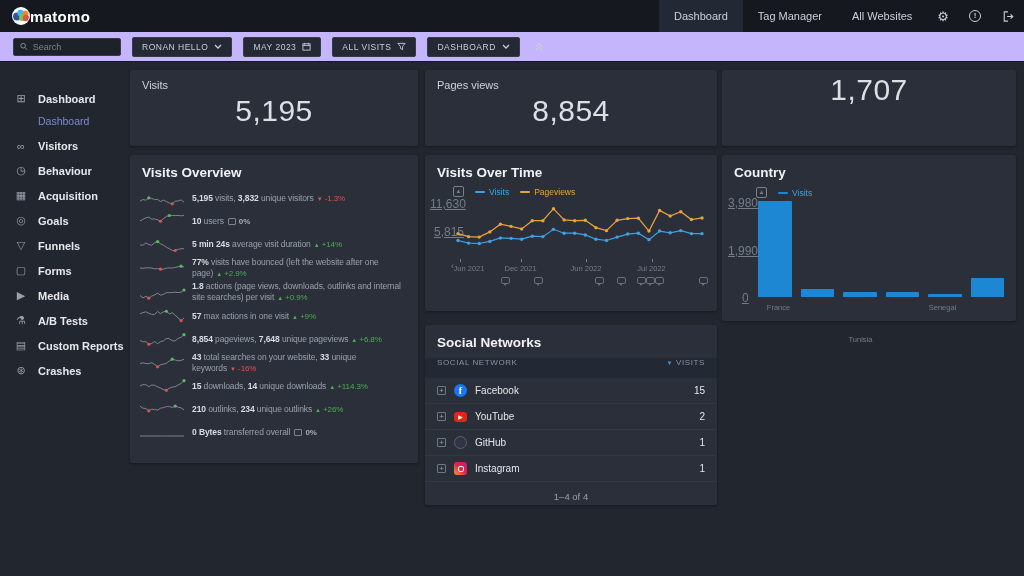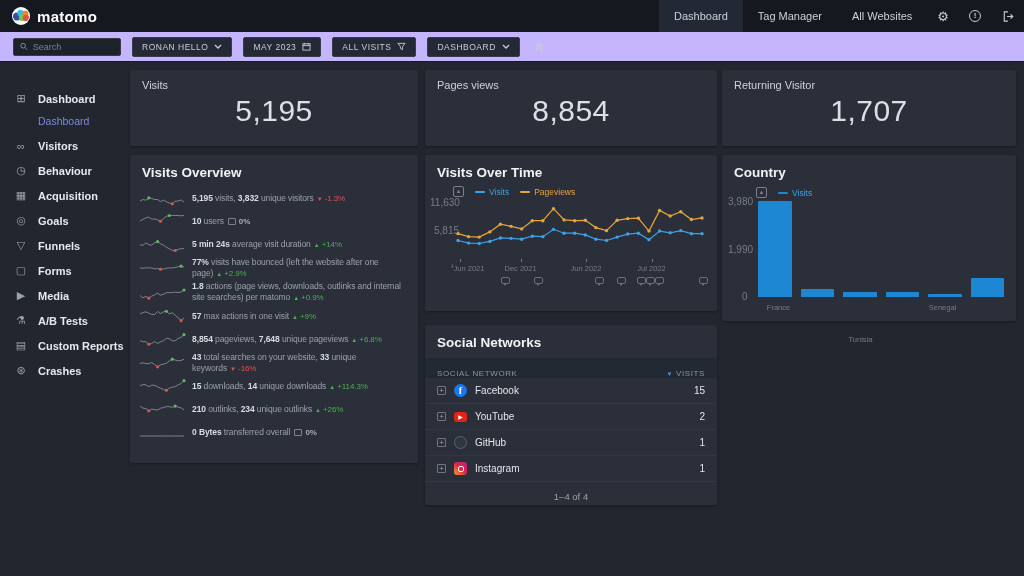--- a/index.html
+++ b/index.html
@@ -3,21 +3,21 @@
 <meta charset="utf-8">
 <style>
   * { margin:0; padding:0; box-sizing:border-box; }
   html,body { background:#14171d; }
   #app { position:relative; width:1024px; height:576px; background:#22262f;
          font-family:"Liberation Sans", sans-serif; overflow:hidden; }
 
   
   .topbar { position:absolute; top:0; left:0; right:0; height:32px; background:#15181f;
             display:flex; align-items:center; z-index:5; }
-  .brand { display:flex; align-items:center; gap:7px; padding-left:12px; }
+  .brand { display:flex; align-items:center; padding-left:12px; }
   .brand-name { color:#ffffff; font-weight:bold; font-size:15px; letter-spacing:.3px; }
   .top-right { margin-left:auto; display:flex; align-items:stretch; height:100%; }
   .top-tab { display:flex; align-items:center; padding:0 15px; font-size:11px; color:#ccd0d8; cursor:default; }
   .top-tab.active { background:#232934; }
   .top-icon { display:flex; align-items:center; padding:0 10px; color:#c6cad2; }
   .gear-glyph { font-size:13px; }
   .info-circle { width:12px; height:12px; border:1px solid #c6cad2; border-radius:50%;
                  font-size:8px; line-height:10px; text-align:center; font-weight:bold; }
 
   
@@ -62,30 +62,30 @@
   .flat-ico { display:inline-block; width:8px; height:7px; border:1px solid #7d848f; border-radius:1px;
               margin:0 3px 0 4px; vertical-align:-1px; }
   .pct-flat { color:#a7adb7; font-weight:bold; font-size:8px; }
 
   
   .vot-legend { position:absolute; left:28px; top:31px; display:flex; align-items:center; gap:11px; font-size:8.5px; }
   .export-ico { width:11px; height:11px; border:1px solid #7a818c; border-radius:2px; color:#7a818c;
                 font-size:6px; line-height:9px; text-align:center; }
   .leg-item { display:flex; align-items:center; gap:4px; }
   .leg-dash { width:10px; height:2px; border-radius:1px; }
-  .ylab { position:absolute; font-size:10px; color:#767d88; }
+  .ylab { position:absolute; font-size:12px; color:#767d88;text-decoration:underline; }
   .xlab { position:absolute; font-size:7.5px; color:#767d88; transform:translateX(-50%); white-space:nowrap; }
   .xtick { position:absolute; width:1px; height:3px; background:#767d88; }
   .axis-arrow { position:absolute; font-size:9px; color:#7a818c; }
   .bubble { position:absolute; width:9px; height:7px; border:1px solid #6a707b; border-radius:2px; }
   .bubble::after { content:""; position:absolute; left:1px; bottom:-3px; width:0; height:0;
                    border-left:2px solid transparent; border-right:2px solid transparent; border-top:3px solid #6a707b; }
 
   
-  .sn-head { height:20px; background:#232934; display:flex; align-items:flex-end; padding:0 12px;
+  .sn-head { height:20px; background:#232934; display:flex; align-items:flex-start; padding:0 12px;
              font-size:8px; letter-spacing:.6px; color:#8b93a0; }
   .sn-sort { margin-left:auto; display:flex; align-items:center; gap:3px; }
   .sn-sort .tri { color:#4a90d9; font-size:6px; }
   .sn-row { height:26px; display:flex; align-items:center; gap:8px; padding:0 12px; border-bottom:1px solid #323845; }
   .expander { width:9px; height:9px; border:1px solid #707784; border-radius:1px; color:#9aa1ac;
               font-size:8px; line-height:7px; text-align:center; flex:none; cursor:default; }
   .sn-name { font-size:10px; color:#e3e6ea; }
   .sn-count { margin-left:auto; font-size:10px; color:#e3e6ea; }
   .sn-footer { text-align:center; font-size:9.5px; color:#9aa1ac; padding-top:9px; }
   .brand-ico { width:13px; height:13px; flex:none; display:flex; align-items:center; justify-content:center; }
@@ -245,21 +245,20 @@
 
   <div class="panel" style="left:130px; top:70px; width:288px; height:76px;">
     <div class="card-title">Visits</div>
     <div class="card-value">5,195</div>
   </div>
   <div class="panel" style="left:425px; top:70px; width:292px; height:76px;">
     <div class="card-title">Pages views</div>
     <div class="card-value">8,854</div>
   </div>
   <div class="panel" style="left:722px; top:70px; width:294px; height:76px;">
-    <div class="card-title">Returning Visitor</div>
     <div class="card-value">1,707</div>
   </div>
 
   <div class="panel" style="left:130px; top:155px; width:288px; height:308px;">
     <div class="panel-title">Visits Overview</div>
     <div class="ov-list" id="ov-list">
         <div class="ov-row">
           <svg class="spark" viewBox="0 0 48 17">
             <polyline points="2.0,11.1 4.9,9.5 7.9,10.2 10.8,7.9 13.7,8.4 16.7,9.6 19.6,9.4 22.5,11.6 25.5,10.1 28.4,11.7 31.3,13.0 34.3,13.9 37.2,11.2 40.1,11.0 43.1,9.9 46.0,12.1" fill="none" stroke="#878d97" stroke-width="0.9"></polyline>
             <circle cx="34.266666666666666" cy="13.867876036120578" r="1.6" fill="#d9534f"></circle>
@@ -290,21 +289,21 @@
             <circle cx="43.06666666666666" cy="6.224939536079765" r="1.6" fill="#5cb85c"></circle>
           </svg>
           <div class="ov-text"><b>77%</b><span> visits have bounced (left the website after one page)</span><span class="trend up"><span class="arr">▲</span><span> +2.9%</span></span></div>
         </div>
         <div class="ov-row">
           <svg class="spark" viewBox="0 0 48 17">
             <polyline points="2.0,11.5 4.9,13.8 7.9,12.4 10.8,14.1 13.7,12.1 16.7,10.9 19.6,9.1 22.5,11.2 25.5,10.3 28.4,8.6 31.3,8.7 34.3,8.5 37.2,8.1 40.1,8.6 43.1,8.1 46.0,6.0" fill="none" stroke="#878d97" stroke-width="0.9"></polyline>
             <circle cx="10.799999999999999" cy="14.1334118835954" r="1.6" fill="#d9534f"></circle>
             <circle cx="46" cy="6.02036422443576" r="1.6" fill="#5cb85c"></circle>
           </svg>
-          <div class="ov-text"><b>1.8</b><span> actions (page views, downloads, outlinks and internal site searches) per matomo</span><span class="trend up"><span class="arr">▲</span><span> +0.9%</span></span></div>
+          <div class="ov-text"><b>1.8</b><span> actions (page views, downloads, outlinks and internal site searches) per visit</span><span class="trend up"><span class="arr">▲</span><span> +0.9%</span></span></div>
         </div>
         <div class="ov-row">
           <svg class="spark" viewBox="0 0 48 17">
             <polyline points="2.0,5.9 4.9,4.6 7.9,3.8 10.8,5.3 13.7,6.4 16.7,6.4 19.6,3.5 22.5,5.6 25.5,3.8 28.4,3.2 31.3,5.9 34.3,4.8 37.2,7.2 40.1,9.9 43.1,12.7 46.0,9.9" fill="none" stroke="#878d97" stroke-width="0.9"></polyline>
             <circle cx="43.06666666666666" cy="12.668335742941128" r="1.6" fill="#d9534f"></circle>
             <circle cx="28.4" cy="3.2342849152442086" r="1.6" fill="#5cb85c"></circle>
           </svg>
           <div class="ov-text"><b>57</b><span> max actions in one visit</span><span class="trend up"><span class="arr">▲</span><span> +9%</span></span></div>
         </div>
         <div class="ov-row">

